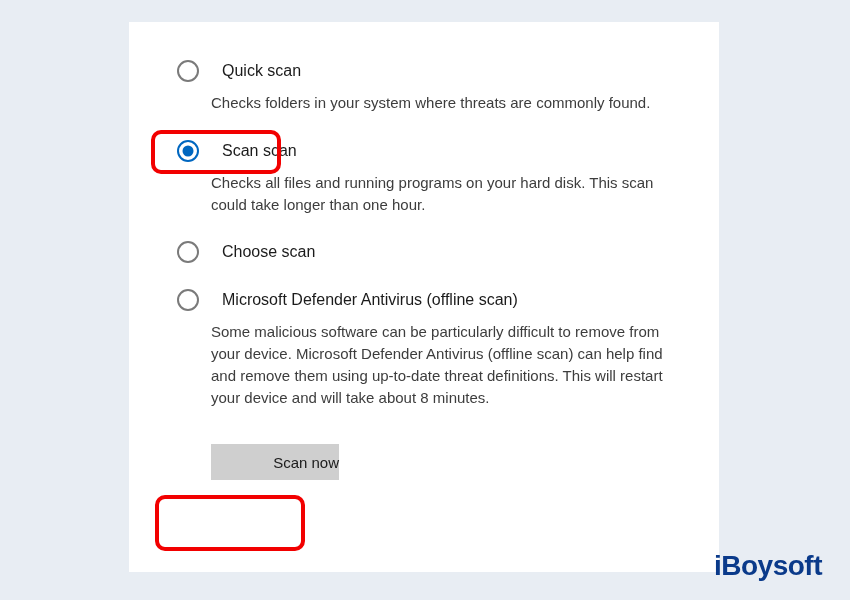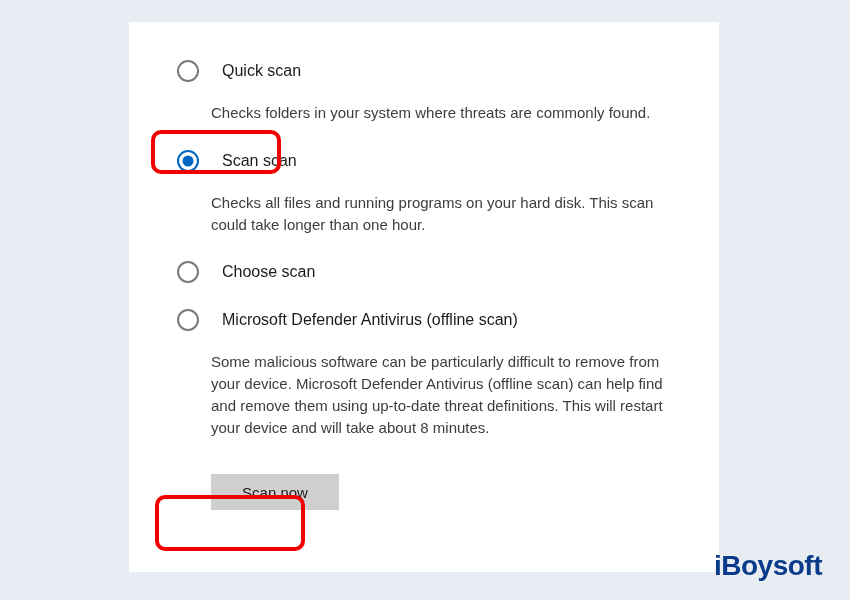--- a/index.html
+++ b/index.html
@@ -50,37 +50,38 @@
     height: 11px;
     background: #0067c0;
     border-radius: 50%;
   }
   .option-label {
     font-size: 16px;
     color: #1b1b1b;
   }
   .option-desc {
     margin-left: 34px;
-    margin-top: 20px;
+    margin-top: 10px;
     font-size: 15px;
     color: #3d3d3d;
     line-height: 1.45;
     max-width: 460px;
   }
   .scan-btn {
     margin-top: 10px;
     margin-left: 34px;
     width: 128px;
     height: 36px;
     background: #cfcfcf;
     border: none;
     font-size: 15px;
     color: #1b1b1b;
     cursor: pointer;
     font-family: inherit;
+    text-align: right;
   }
   .highlight {
     position: absolute;
     border: 4px solid #f20000;
     border-radius: 10px;
     pointer-events: none;
   }
   .highlight.h1 {
     left: 151px;
     top: 130px;

